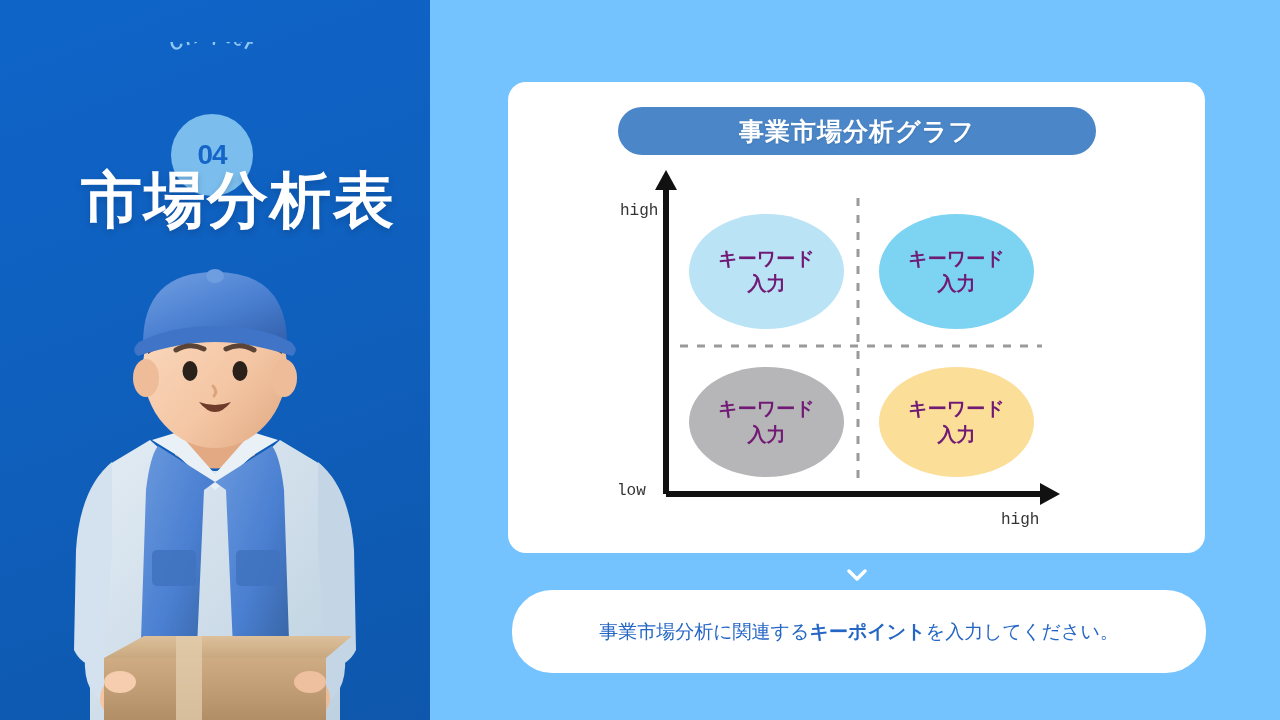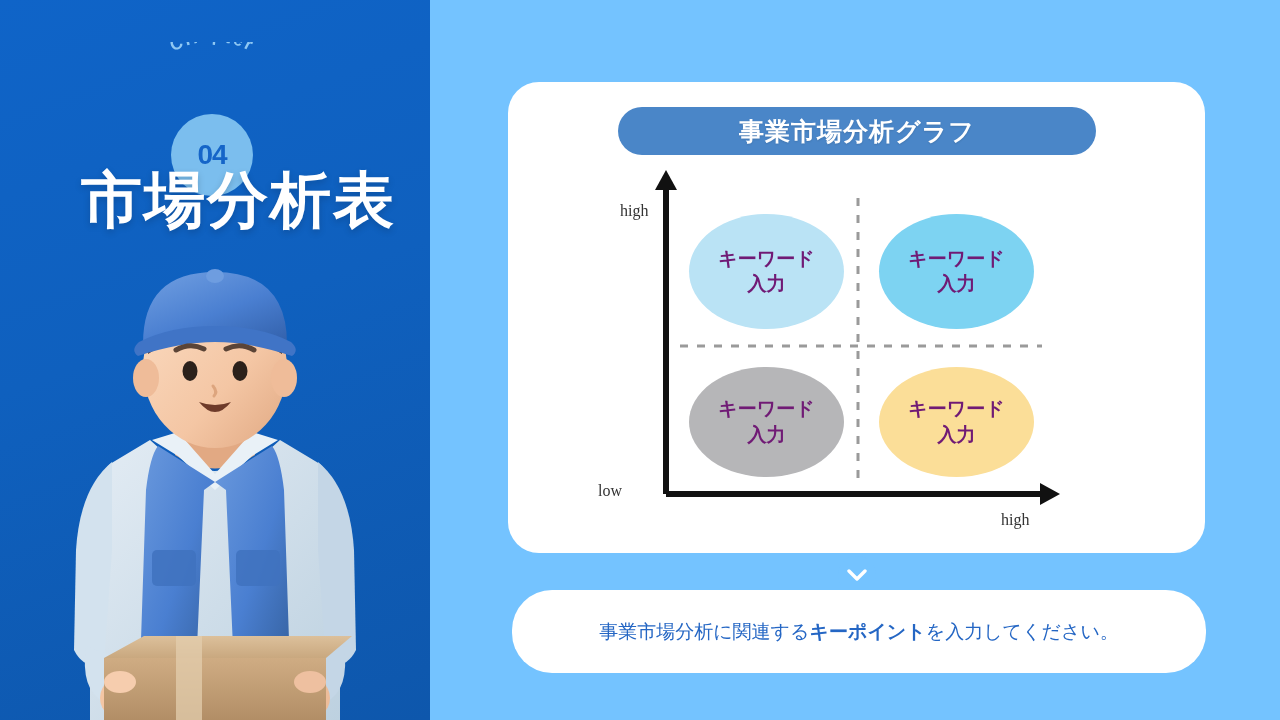--- a/index.html
+++ b/index.html
@@ -58,21 +58,21 @@
   }
 
   
   #character { position: absolute; left: 0; bottom: 0; width: 430px; height: 470px; }
 
   
   #chart-card {
     position: absolute; left: 508px; top: 82px;
     width: 697px; height: 471px;
     background: #FFFFFF;
-    border-radius: 31px;
+    border-radius: 18px;
   }
   #chart-title-pill {
     position: absolute; left: 110px; top: 25px;
     width: 478px; height: 48px;
     background: #4A86C8;
     border-radius: 24px;
     display: flex; align-items: center; justify-content: center;
   }
   #chart-title-text {
     color: #FFFFFF;
@@ -100,24 +100,24 @@
   }
   #bubble-q2 { left: 689px; top: 214px; width: 155px; height: 115px; background: #BAE3F5; }
   #bubble-q1 { left: 879px; top: 214px; width: 155px; height: 115px; background: #7DD3F2; }
   #bubble-q3 { left: 689px; top: 367px; width: 155px; height: 110px; background: #B6B6B8; }
   #bubble-q4 { left: 879px; top: 367px; width: 155px; height: 110px; background: #FBDE98; }
 
   .axis-label {
     position: absolute;
     color: #333333;
     font-size: 16px;
-    font-family: Liberation Serif, serif;
+    font-family: Liberation Mono, monospace;
   }
   #axis-label-y-high { left: 620px; top: 202px; }
-  #axis-label-y-low  { left: 598px; top: 482px; }
+  #axis-label-y-low  { left: 617px; top: 482px; }
   #axis-label-x-high { left: 1001px; top: 511px; }
 
   
   #connector-badge {
     position: absolute; left: 838px; top: 556px;
     width: 38px; height: 38px; border-radius: 50%;
     background: #74C3FF;
     display: flex; align-items: center; justify-content: center;
   }
 

